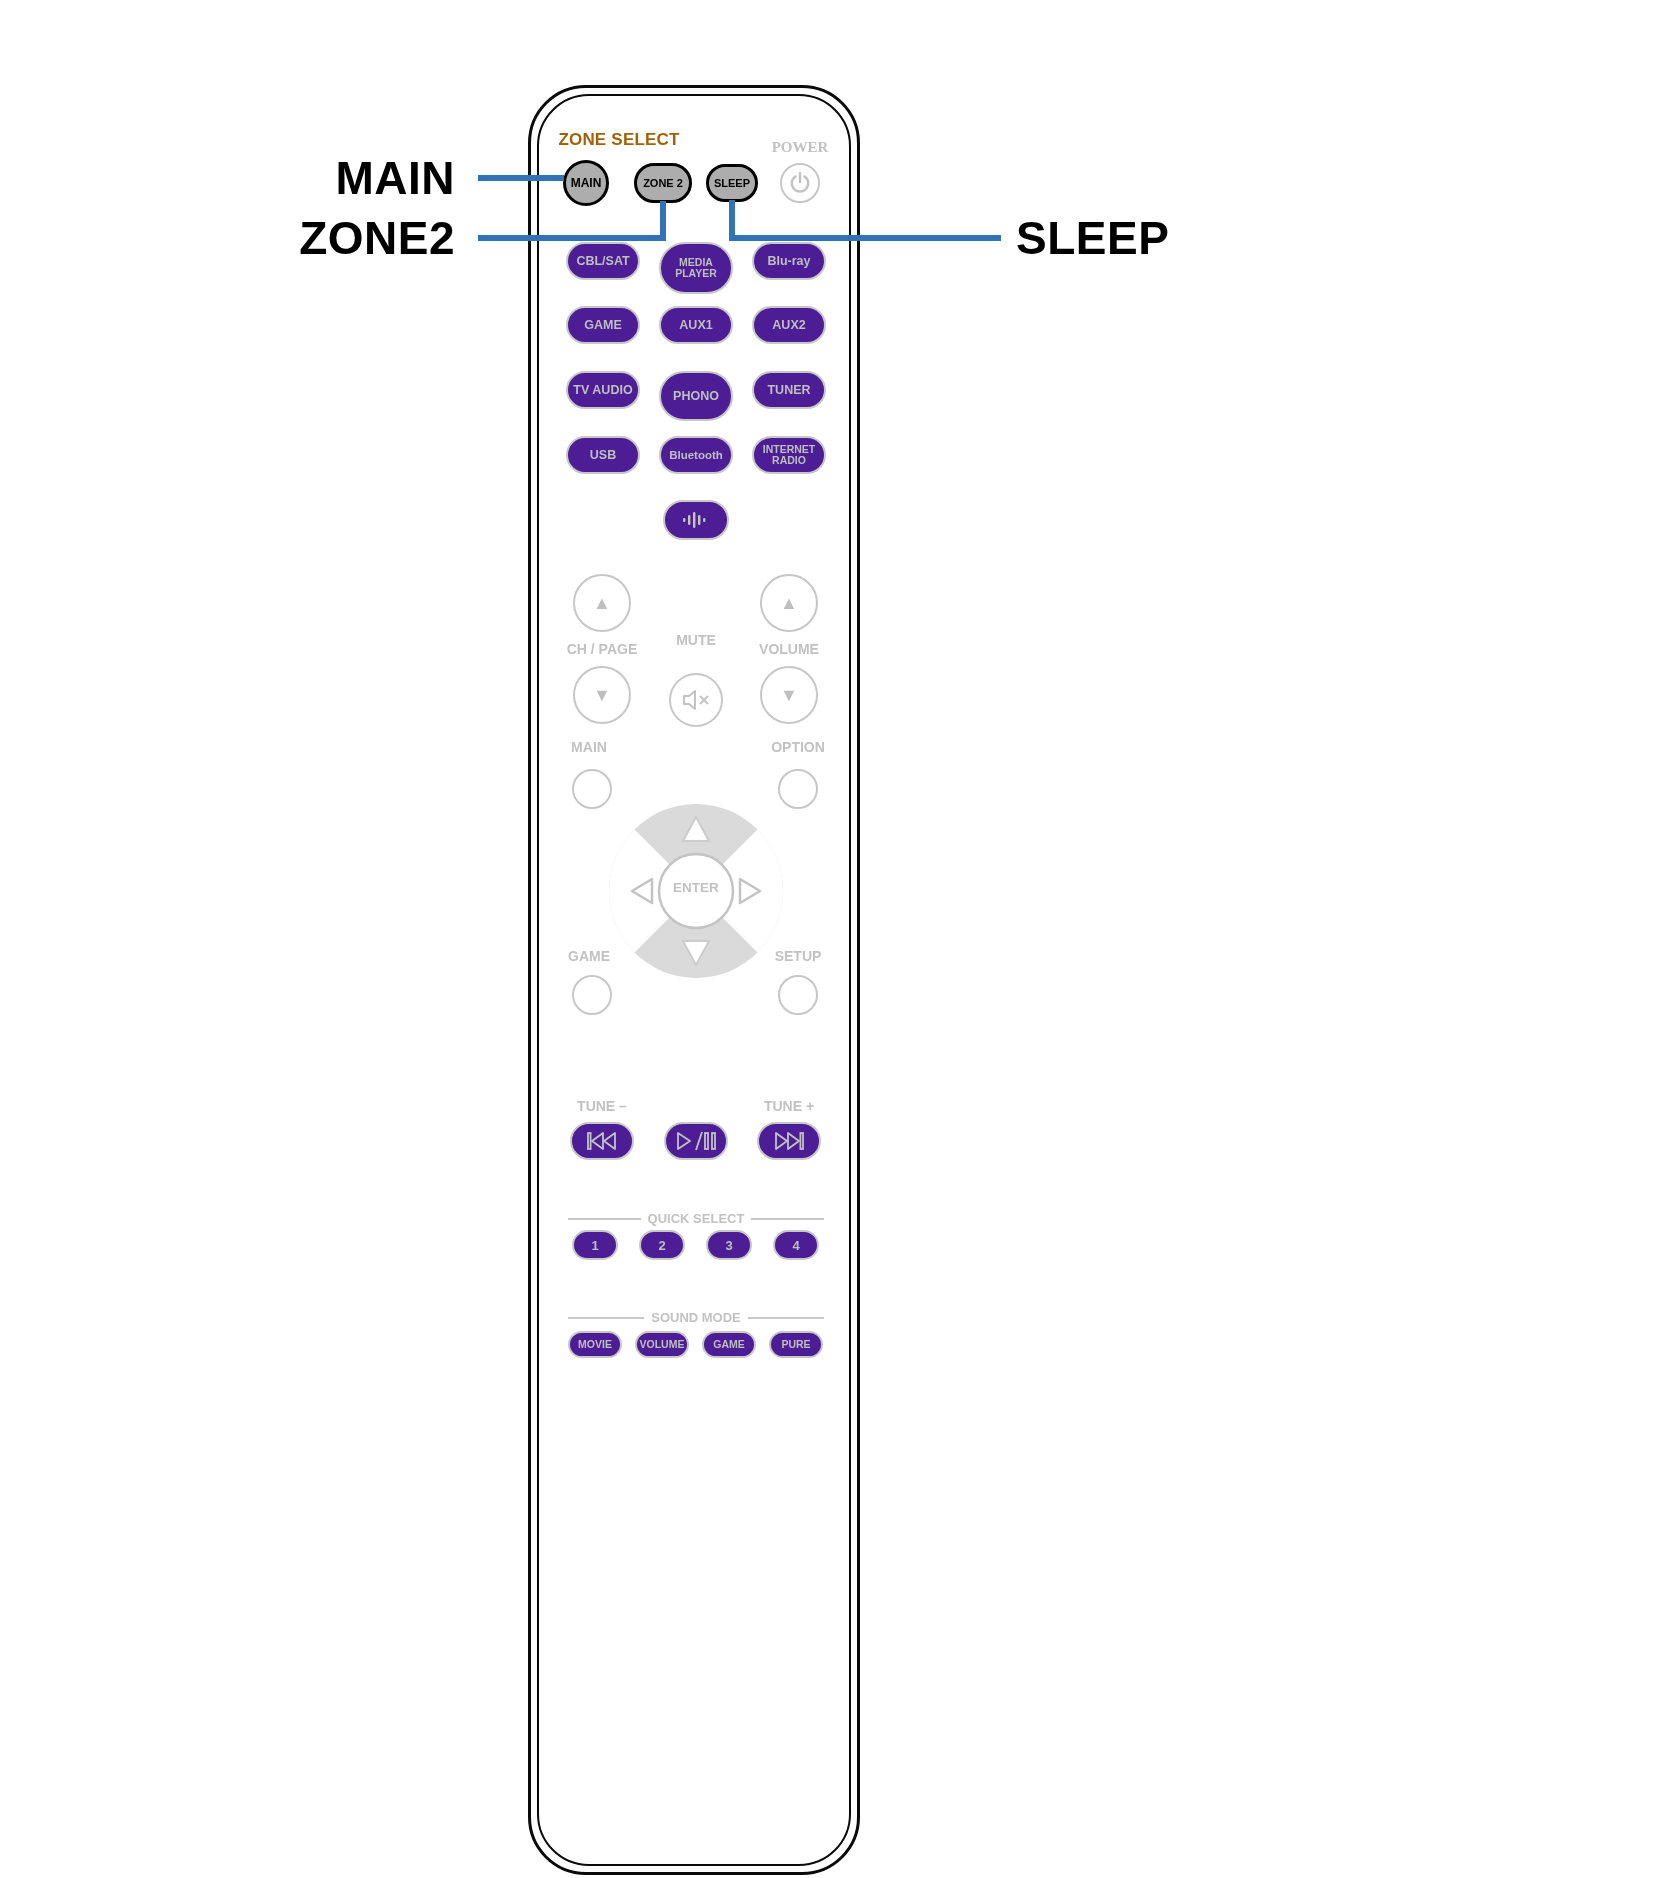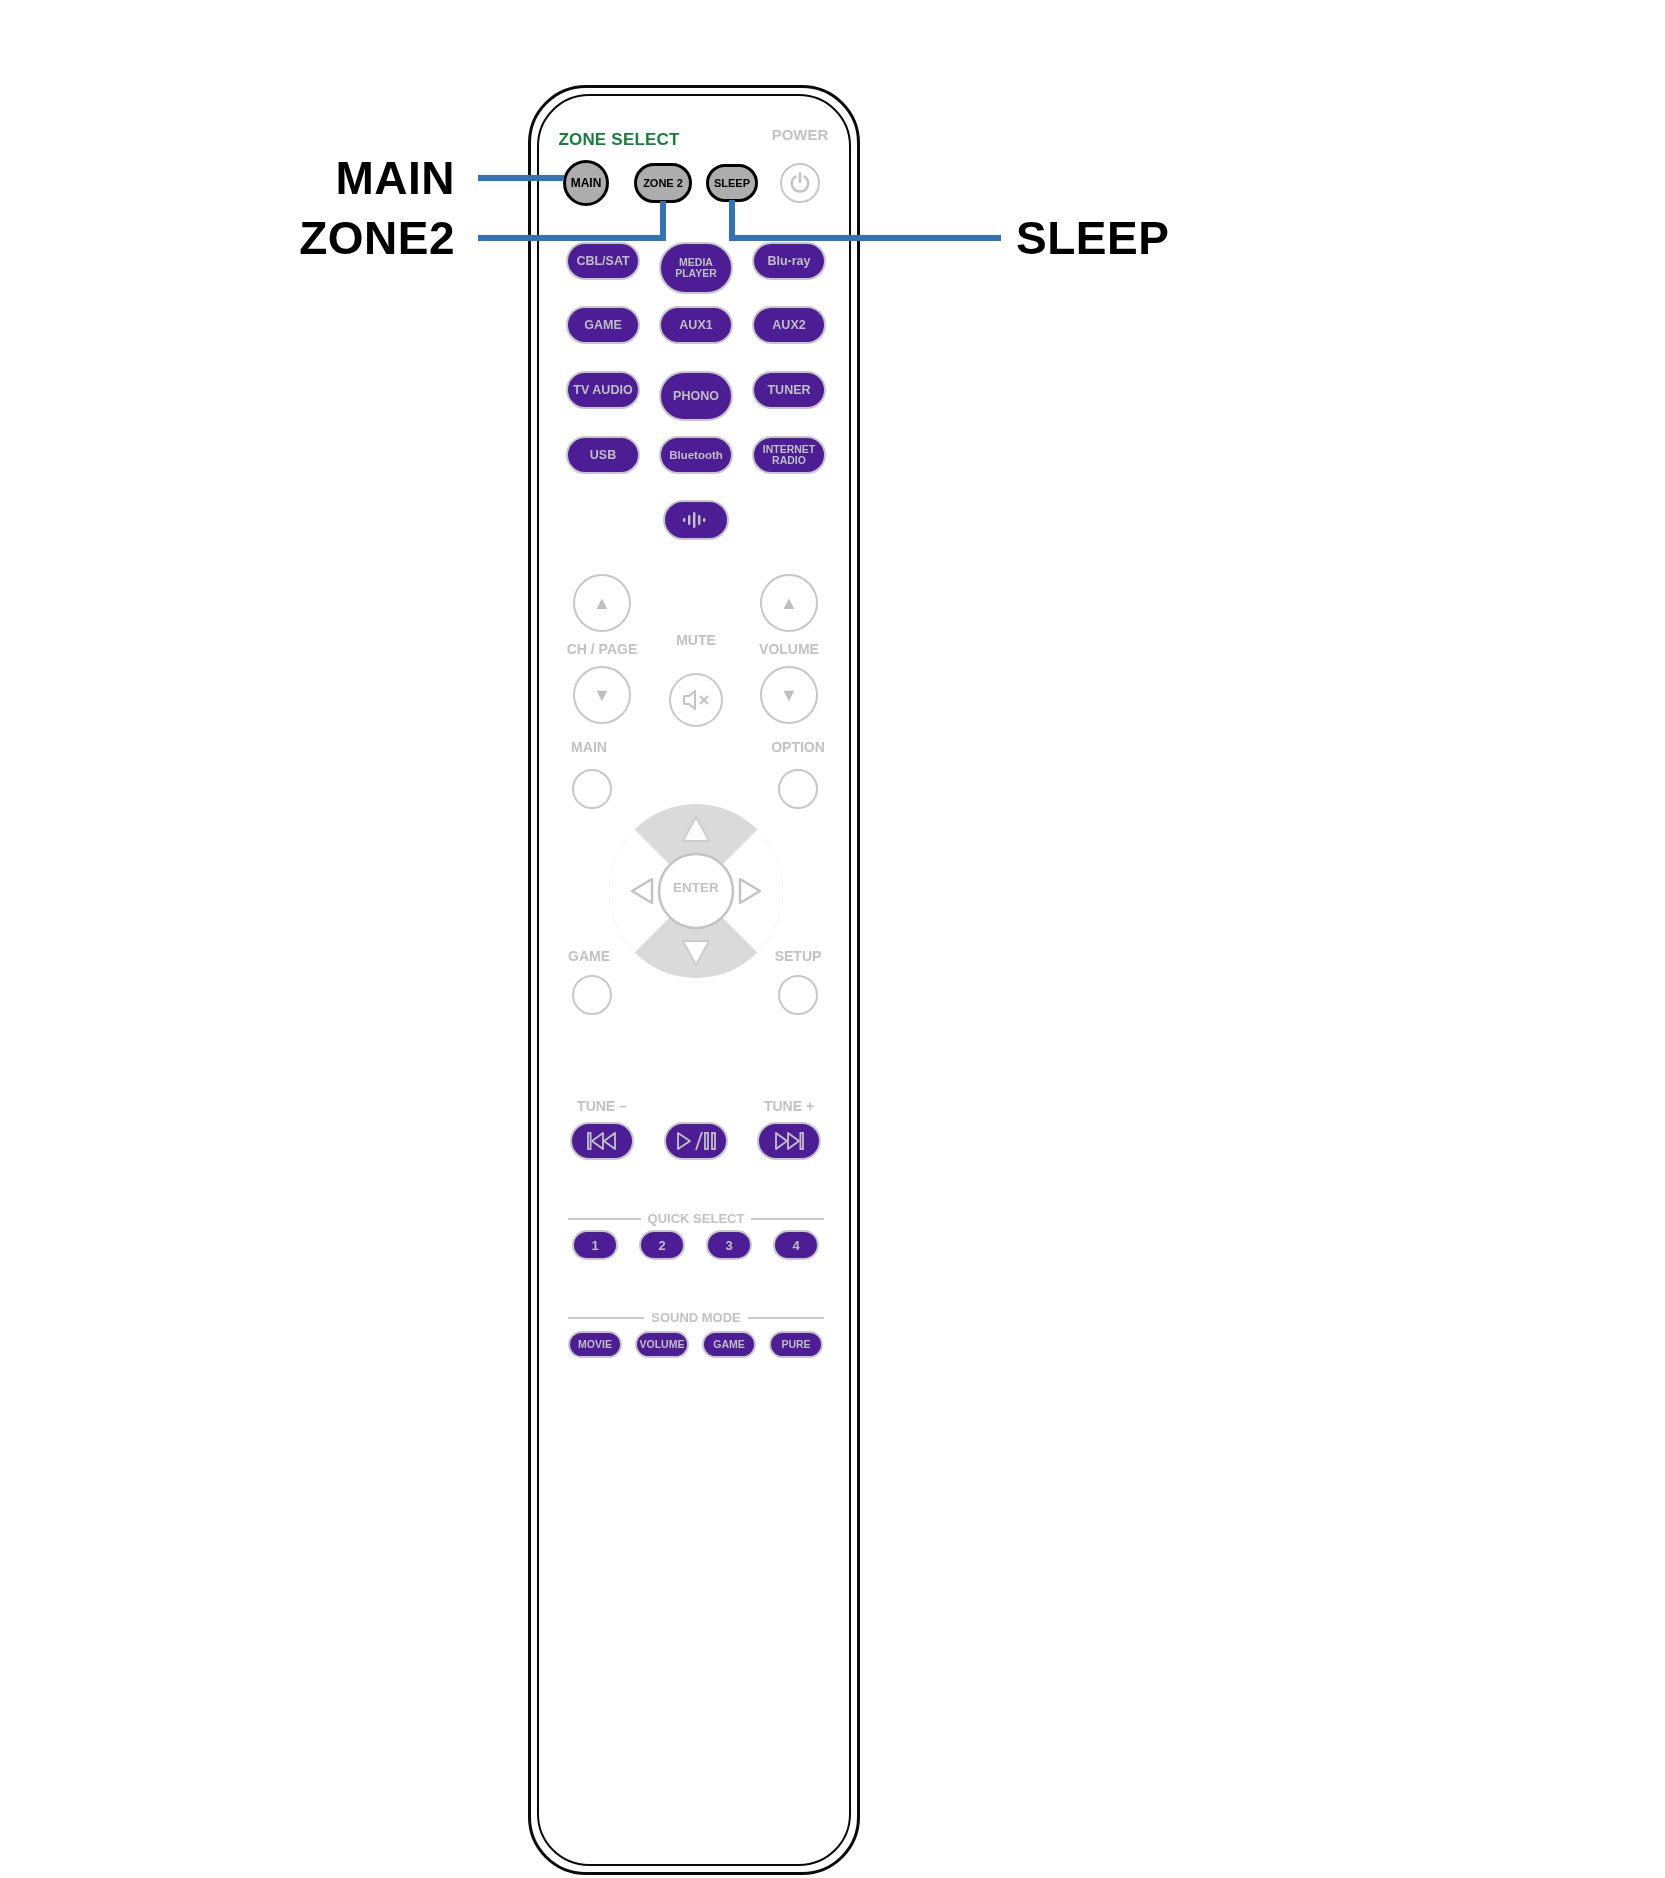--- a/index.html
+++ b/index.html
@@ -6,38 +6,38 @@
   body{margin:0;background:#ffffff;font-family:"Liberation Sans","DejaVu Sans",sans-serif;}
   .canvas{position:relative;width:1665px;height:1878px;background:#ffffff;overflow:hidden;}
   .abs{position:absolute;}
   .remote{left:528px;top:85px;width:332px;height:1790px;border:3px solid #0a0a0a;border-radius:58px;background:#ffffff;}
   .remote-inner{position:absolute;inset:6px;border:2px solid #0a0a0a;border-radius:52px;pointer-events:none;}
   .btn{display:flex;align-items:center;justify-content:center;text-align:center;}
   .pill{border:2.5px solid #c7c7c7;border-radius:999px;color:#bfbfbf;font-size:12.5px;font-weight:700;white-space:pre-line;line-height:13px;background:#4c1d95;}
   .circ{border:2.5px solid #c7c7c7;border-radius:50%;color:#bfbfbf;font-weight:700;background:#fff;}
   .active{background:#adadad;border:3px solid #000;color:#000;}
   .glabel{color:#c2c2c2;font-weight:700;font-size:14px;text-align:center;}
-  .blabel{color:#15803d;font-weight:700;font-size:17px;text-align:center;letter-spacing:0.2px;}
+  .blabel{color:#a16207;font-weight:700;font-size:17px;text-align:center;letter-spacing:0.2px;}
   .callout{color:#000;font-weight:700;font-size:46px;line-height:52px;letter-spacing:0.5px;}
   .cline{background:#3173b5;z-index:5;}
   .tri{font-size:18px;}
   .small{font-size:10.5px;line-height:11.5px;}
   .section{display:flex;align-items:center;gap:7px;color:#c2c2c2;font-weight:700;font-size:13px;}
   .section .hline{flex:1;border-top:2px solid #c9c9c9;height:0;}
 </style>
 </head>
 <body>
 
 <div class="canvas">
 
   <div class="abs remote">
     <div class="remote-inner"></div>
 
     <div class="abs blabel" style="left:16px;top:42px;width:144px;height:20px;">ZONE SELECT</div>
-    <div class="abs glabel" style="left:229px;top:38px;width:80px;height:18px;font-size:15px;">POWER</div>
+    <div class="abs glabel" style="left:229px;top:51px;width:80px;height:18px;font-size:15px;font-family:Liberation Serif, serif;">POWER</div>
 
     <div class="abs btn circ active" style="left:32px;top:72px;width:46px;height:46px;font-size:12px;">MAIN</div>
     <div class="abs btn pill active" style="left:103px;top:75px;width:58px;height:40px;font-size:11px;">ZONE 2</div>
     <div class="abs btn pill active" style="left:175px;top:76px;width:52px;height:38px;font-size:11px;">SLEEP</div>
     <div class="abs btn circ" style="left:249px;top:75px;width:40px;height:40px;">
       <svg width="22" height="24" viewBox="0 0 22 24">
         <path d="M6.5,5.5 A8.2,8.2 0 1 0 15.5,5.5" fill="none" stroke="#c3c3c3" stroke-width="2.4" stroke-linecap="round"></path>
         <line x1="11" y1="2" x2="11" y2="11" stroke="#c3c3c3" stroke-width="2.4" stroke-linecap="round"></line>
       </svg>
     </div>

